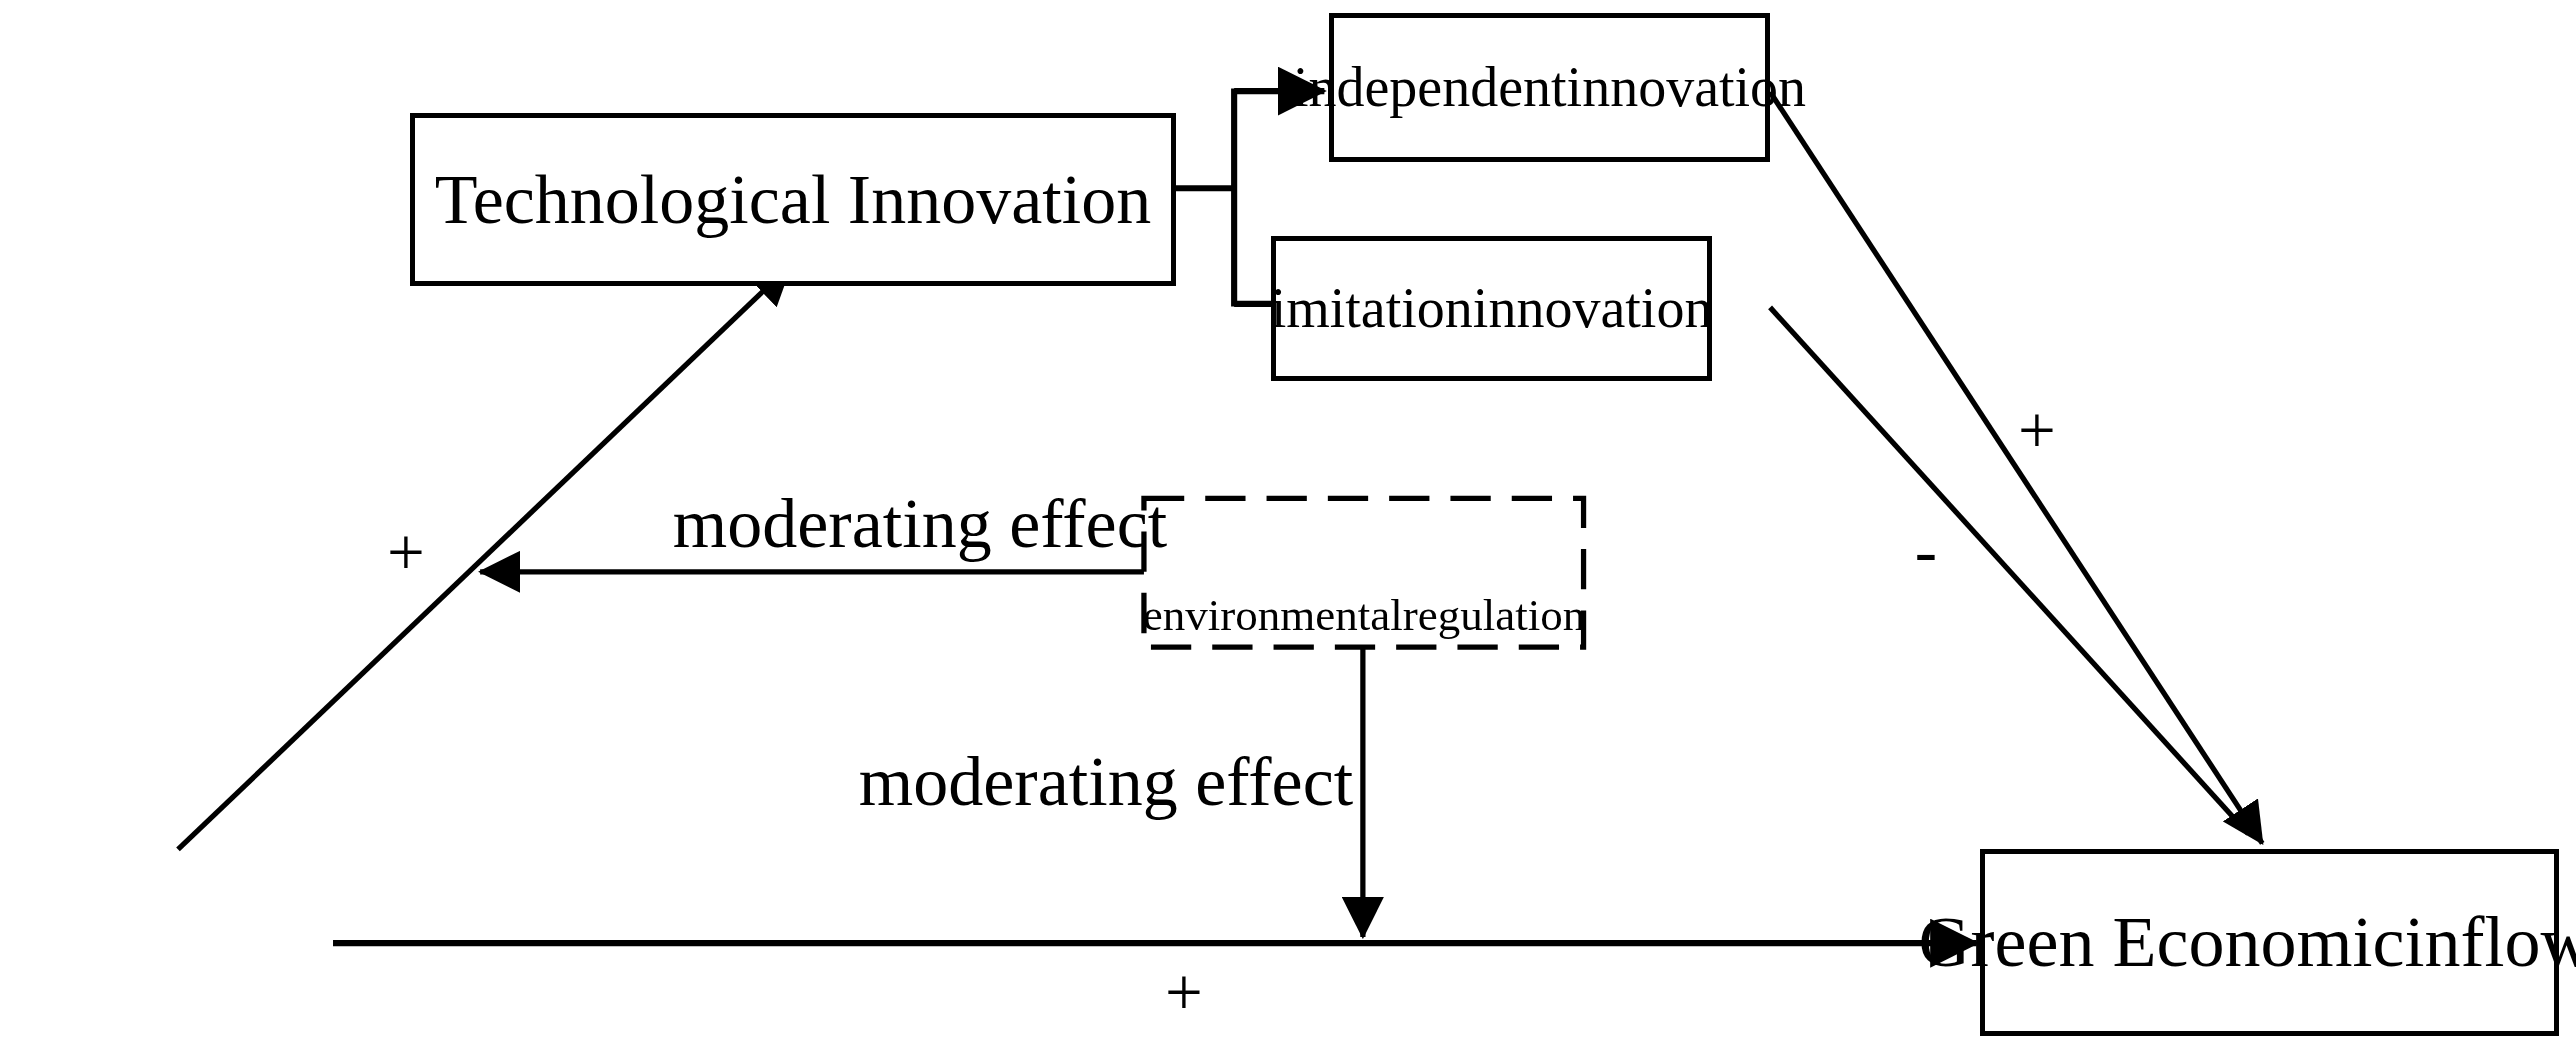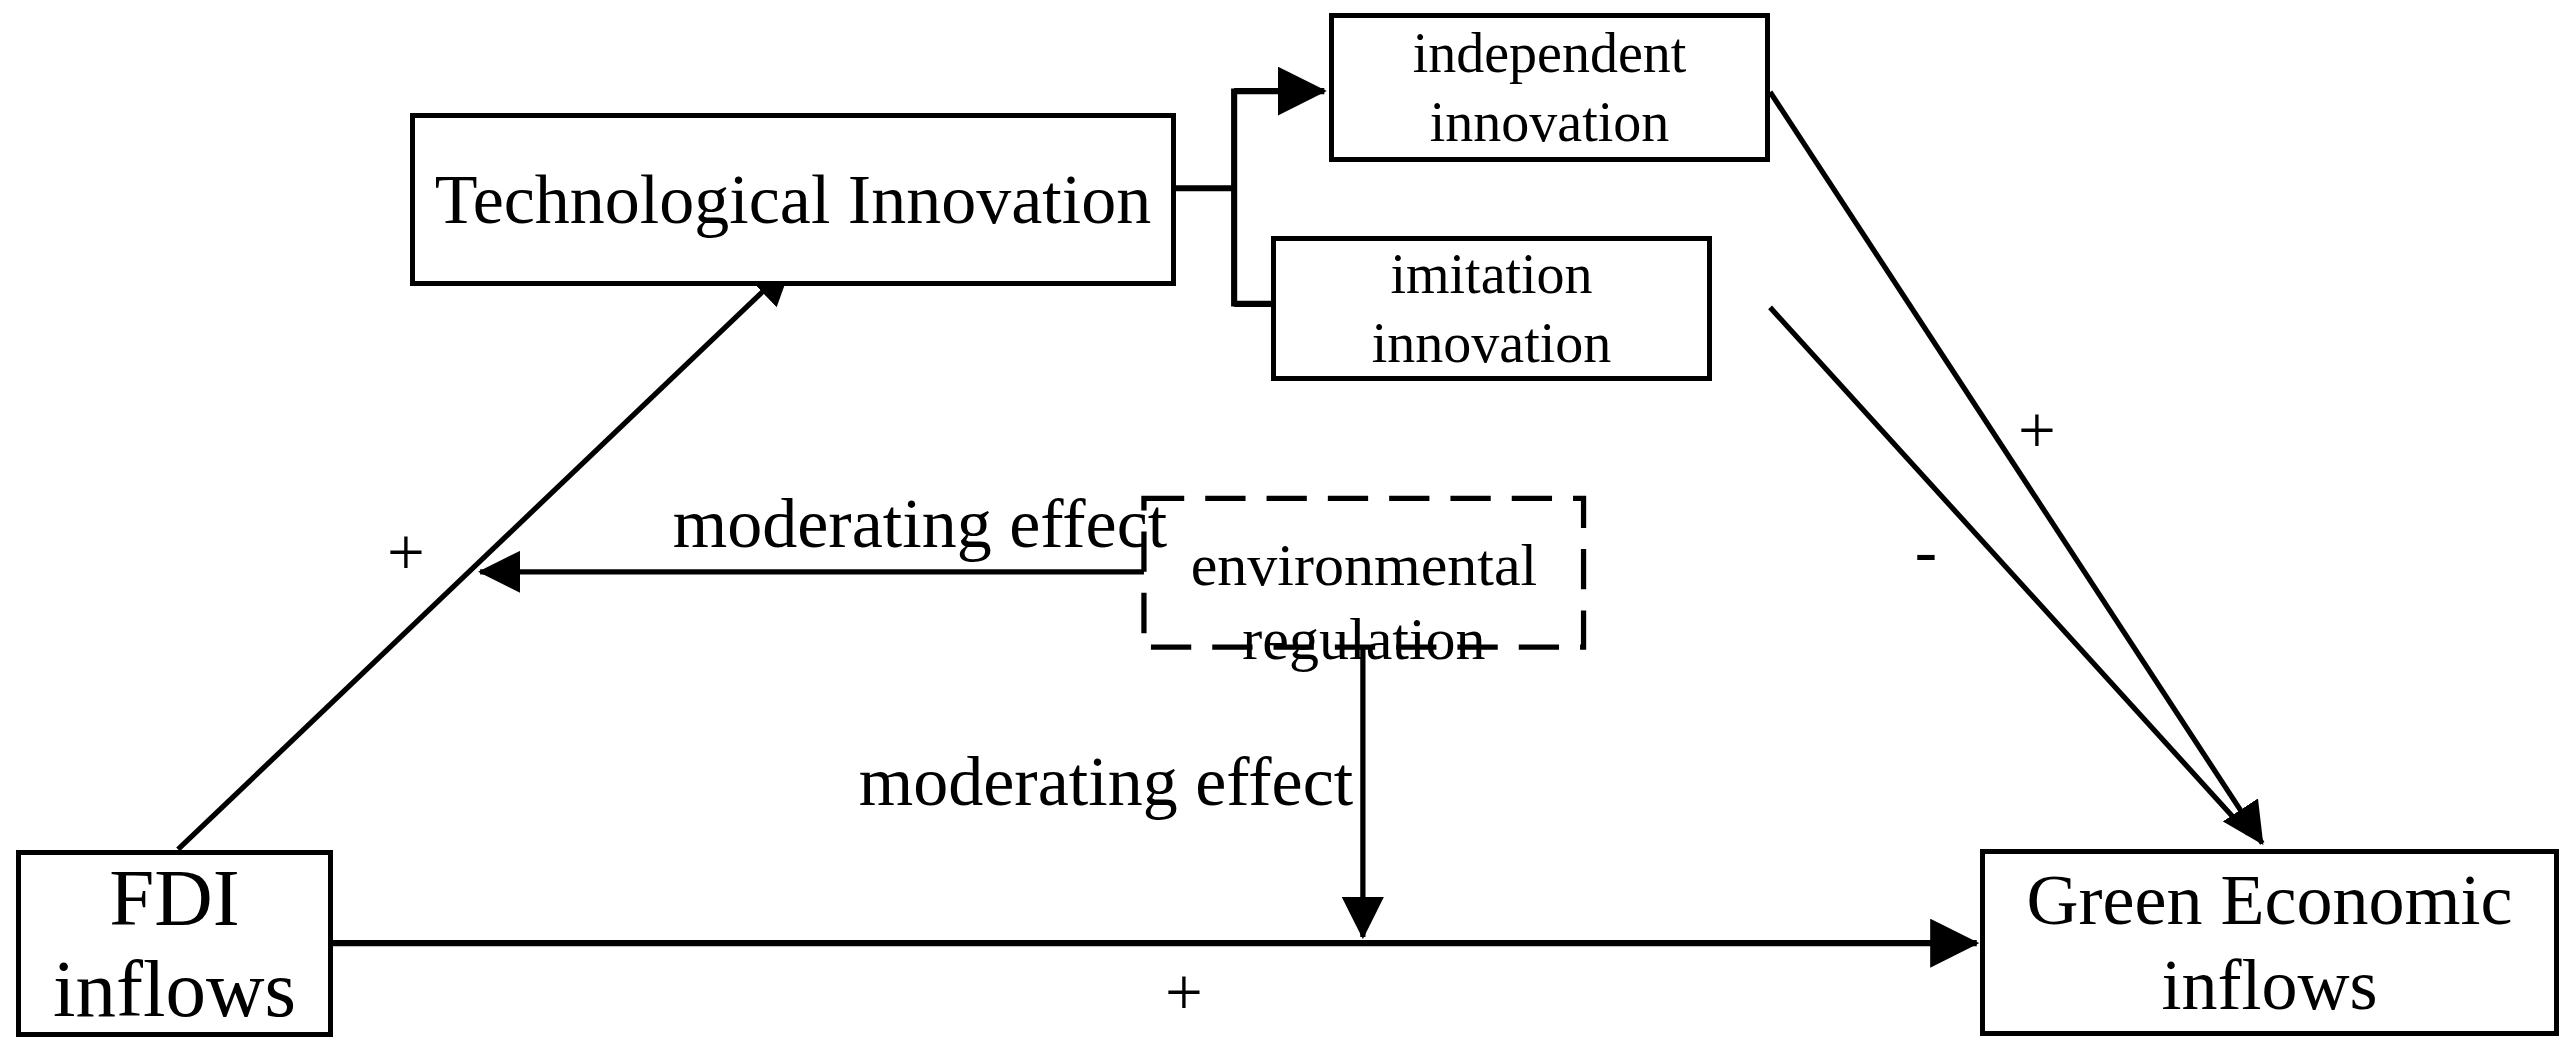--- a/index.html
+++ b/index.html
@@ -22,33 +22,33 @@
     width: 2576px;
     height: 1050px;
     z-index: 0;
   }
   .node {
     position: absolute;
     box-sizing: border-box;
     background: #ffffff;
     border: 5.3px solid #000000;
     display: flex;
-    flex-direction: column;
+    flex-direction: row;
     align-items: center;
     justify-content: center;
     text-align: center;
     z-index: 1;
     line-height: 1.22;
   }
   .node span { display: block; white-space: nowrap; }
 
   .node-tech   { left: 410px;  top: 113px; width: 766px; height: 173px; font-size: 70px; }
   .node-indep  { left: 1329px; top: 13px;  width: 441px; height: 149px; font-size: 56px; }
   .node-imit   { left: 1271px; top: 236px; width: 441px; height: 145px; font-size: 56px; }
-  .node-env    { left: 1144px; top: 528px; width: 440px; height: 149px; font-size: 60px; border: none; background: transparent; }
+  .node-env    { left: 1144px; top: 494px; width: 440px; height: 149px; font-size: 45px; border: none; background: transparent; align-items: flex-end; }
   .node-fdi    { left: 16px;   top: 850px; width: 317px; height: 187px; font-size: 81px; line-height: 1.12; }
   .node-green  { left: 1980px; top: 849px; width: 579px; height: 187px; font-size: 72px; line-height: 1.18; font-family: Liberation Serif, serif; }
 
   .float-label {
     position: absolute;
     transform: translate(-50%, -50%);
     white-space: nowrap;
     z-index: 1;
   }
   .mod-label  { font-size: 70px; }
@@ -104,24 +104,20 @@
   <div class="node node-imit">
     <span>imitation</span>
     <span>innovation</span>
   </div>
 
   <div class="node node-env">
     <span>environmental</span>
     <span>regulation</span>
   </div>
 
-  <div class="node node-fdi">
-    <span>FDI</span>
-    <span>inflows</span>
-  </div>
 
   <div class="node node-green">
     <span>Green Economic</span>
     <span>inflows</span>
   </div>
 
   <span class="float-label mod-label lbl-mod-upper">moderating effect</span>
   <span class="float-label mod-label lbl-mod-lower">moderating effect</span>
   <span class="float-label sign-label lbl-plus-left">+</span>
   <span class="float-label sign-label lbl-plus-bottom">+</span>

